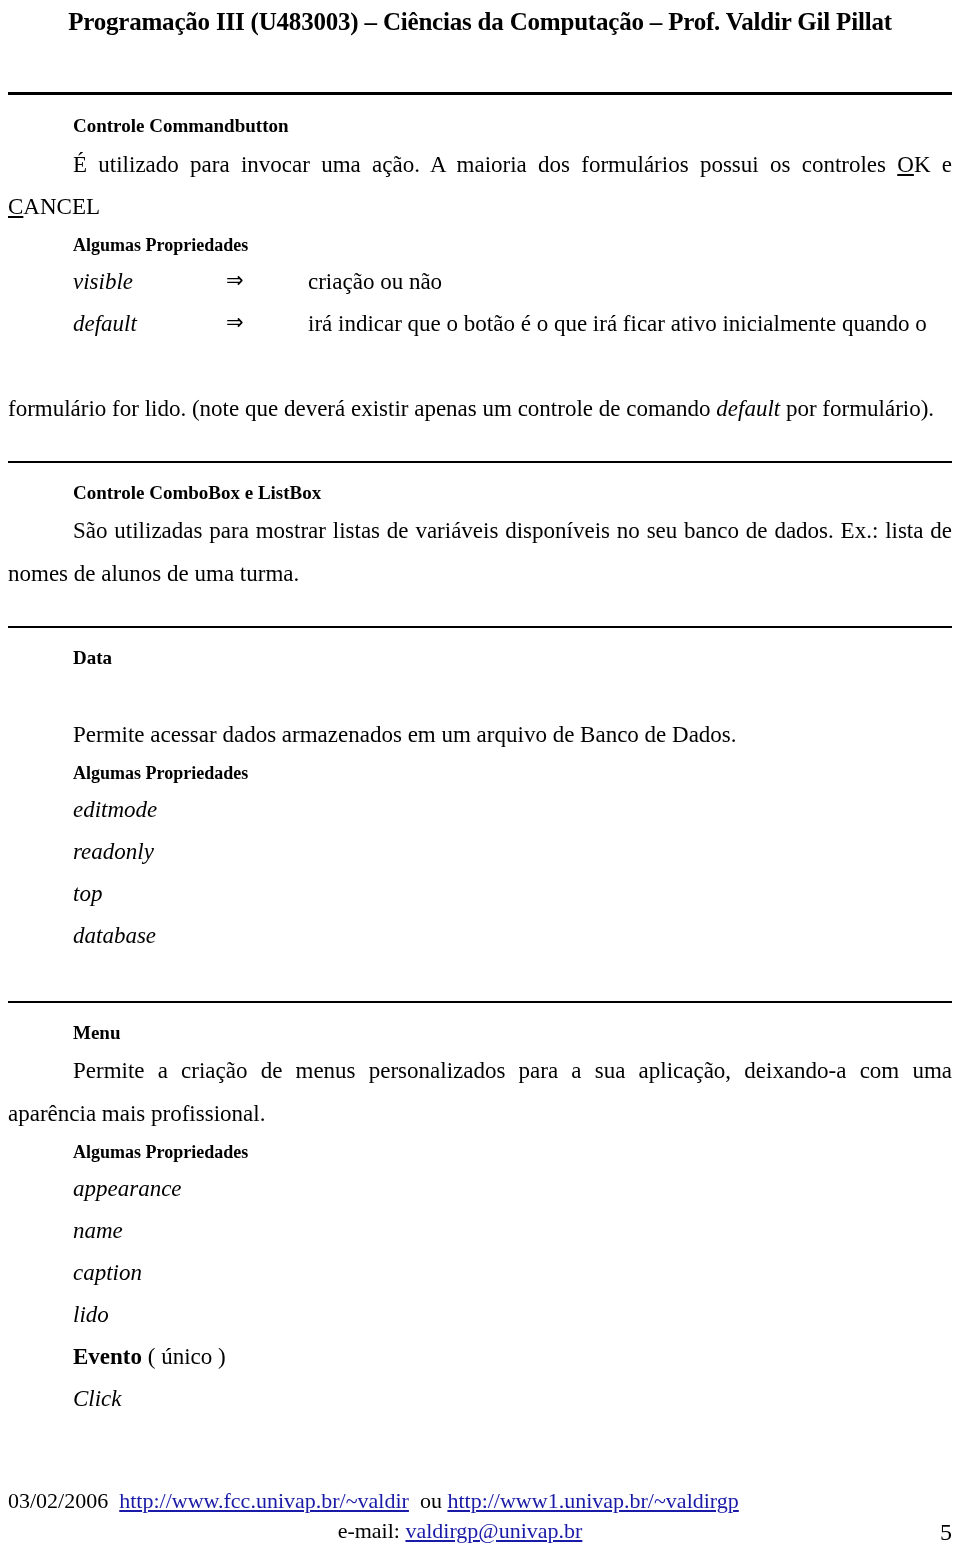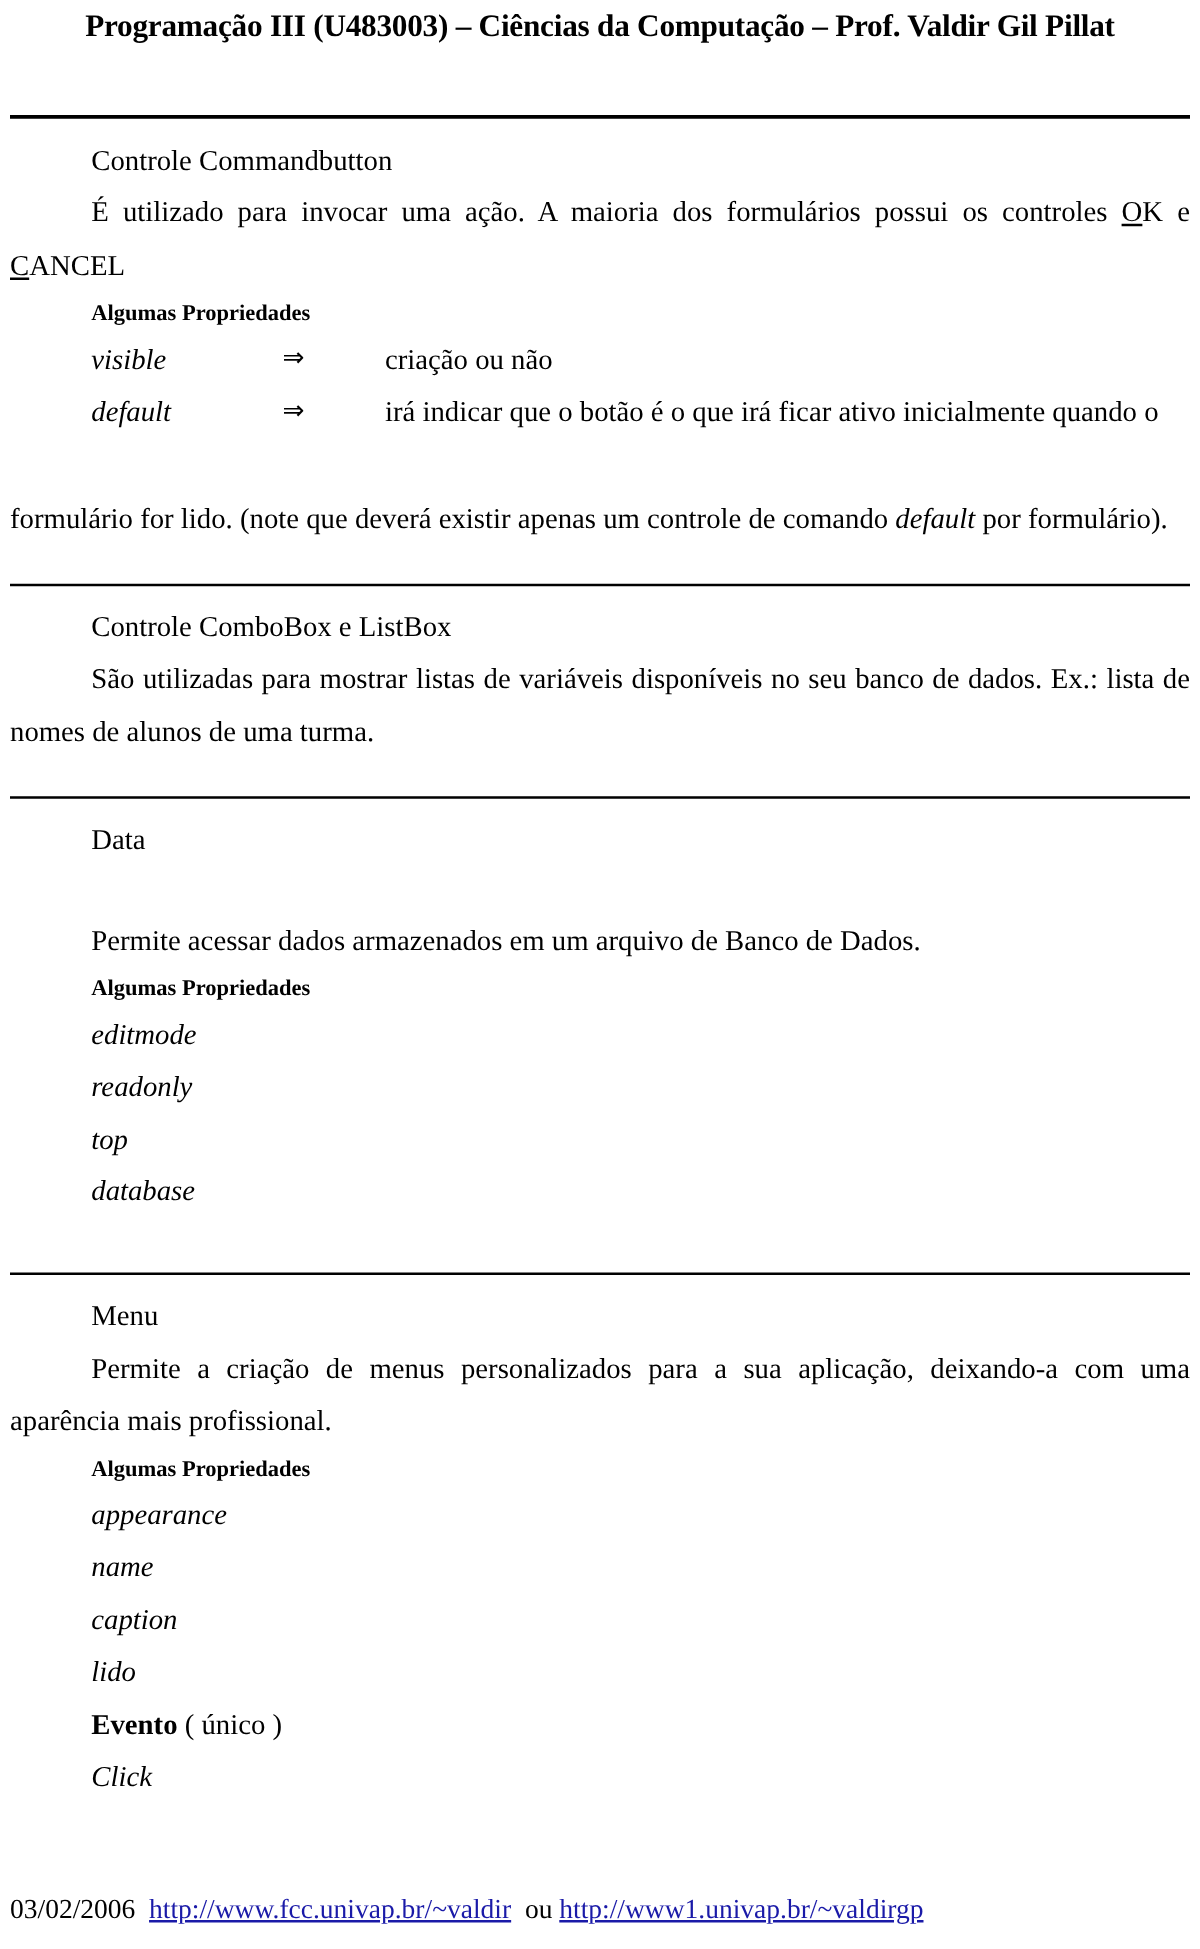--- a/index.html
+++ b/index.html
@@ -46,22 +46,22 @@
 
   
   .content {
     position: absolute;
     top: 112px;
     left: 8px;
     width: 944px;
   }
 
   h2.section-title {
-    font-size: 23px;
-    font-weight: normal;
+    font-size: 19px;
+    font-weight: bold;
     margin: 0 0 4px 0;
     padding: 0;
     text-indent: 65px;
     line-height: 1.45;
   }
 
   h3.sub-title {
     font-size: 18px;
     font-weight: bold;
     margin: 0;
@@ -144,21 +144,20 @@
     position: absolute;
     left: 8px;
     top: 1486px;
     width: 944px;
     font-size: 22px;
   }
   .footer-line1 {
     display: block;
     white-space: nowrap;
     line-height: 1.35;
-    margin-top: 26px;
   }
   .footer-line2 {
     display: block;
     position: relative;
     line-height: 1.35;
     text-align: center;
     padding-right: 40px;
   }
   .link {
     color: #1a1aa8;
@@ -236,15 +235,16 @@
     <div class="prop-item">lido</div>
 
     <div class="evento-line"><b>Evento</b><span> ( único )</span></div>
 
     <div class="prop-item">Click</div>
 
   </div>
 
   <div class="footer">
     <span class="footer-line1"><span>03/02/2006</span>&nbsp; <a class="link" href="#">http://www.fcc.univap.br/~valdir</a>&nbsp; <span>ou</span> <a class="link" href="#">http://www1.univap.br/~valdirgp</a></span>
+    <span class="footer-line2"><span>e-mail:</span> <a class="link" href="#">valdirgp@univap.br</a><span class="page-num">5</span></span>
   </div>
 
 </div>
 
 </body></html>

